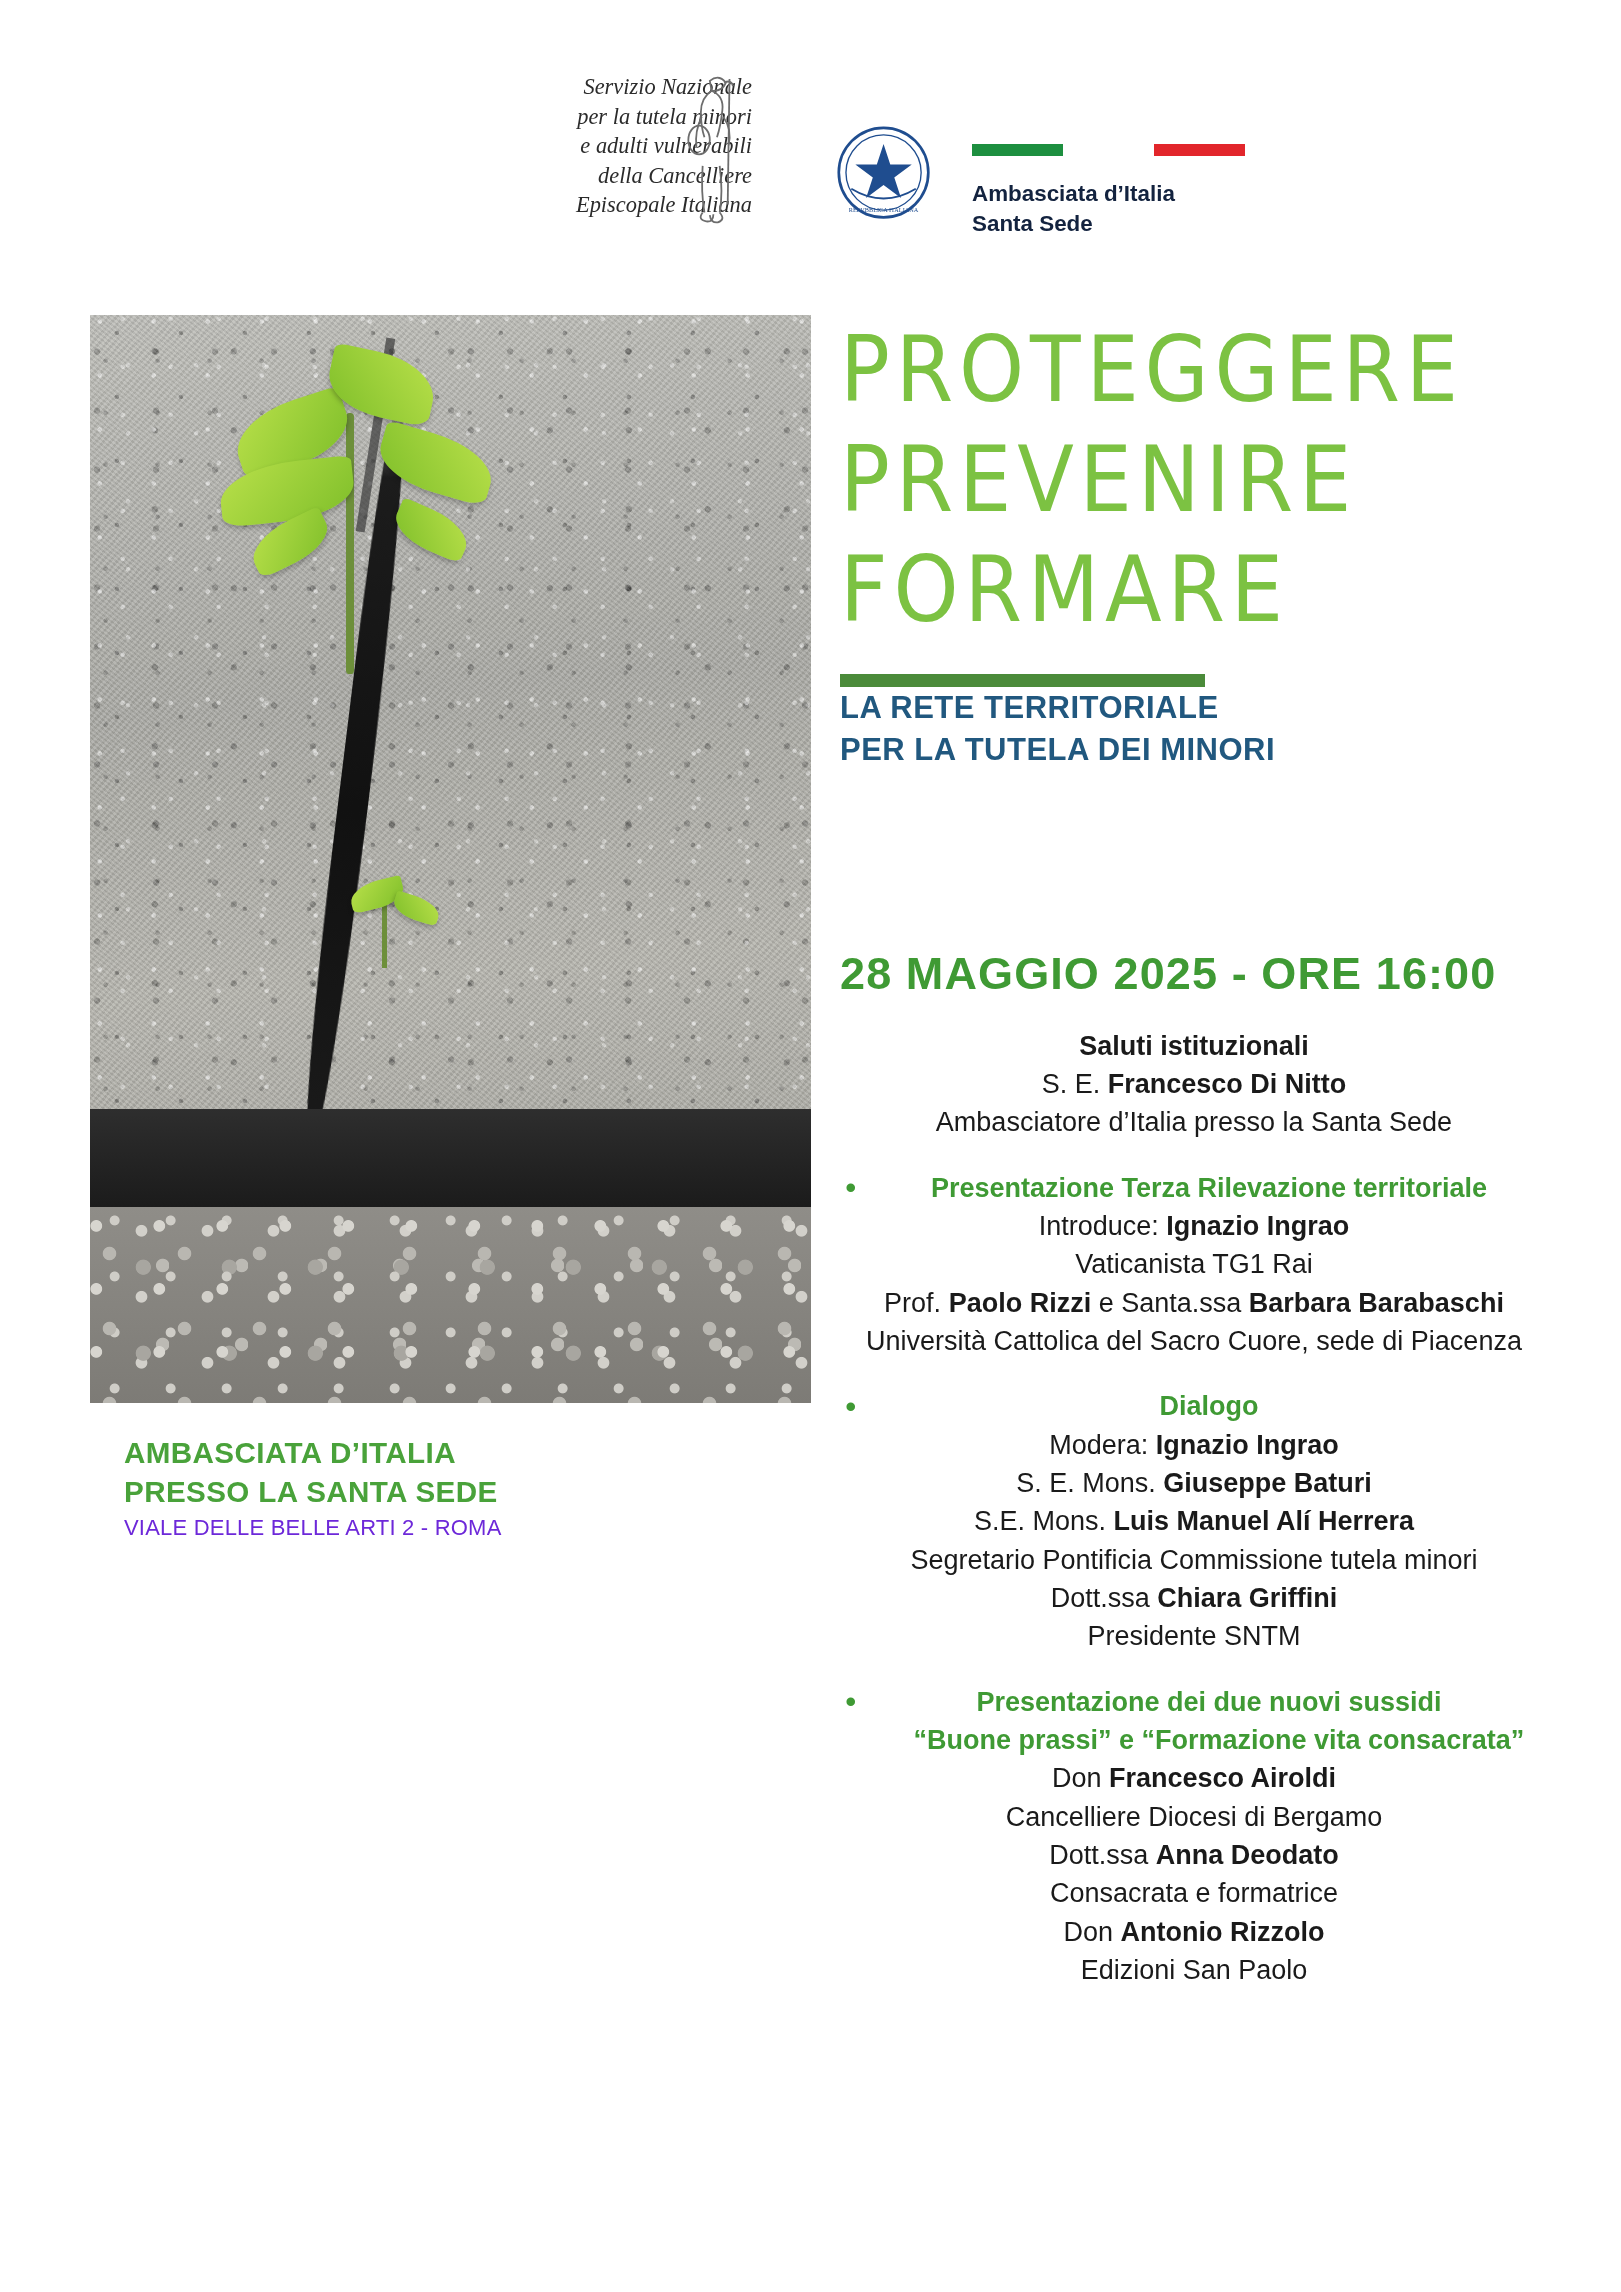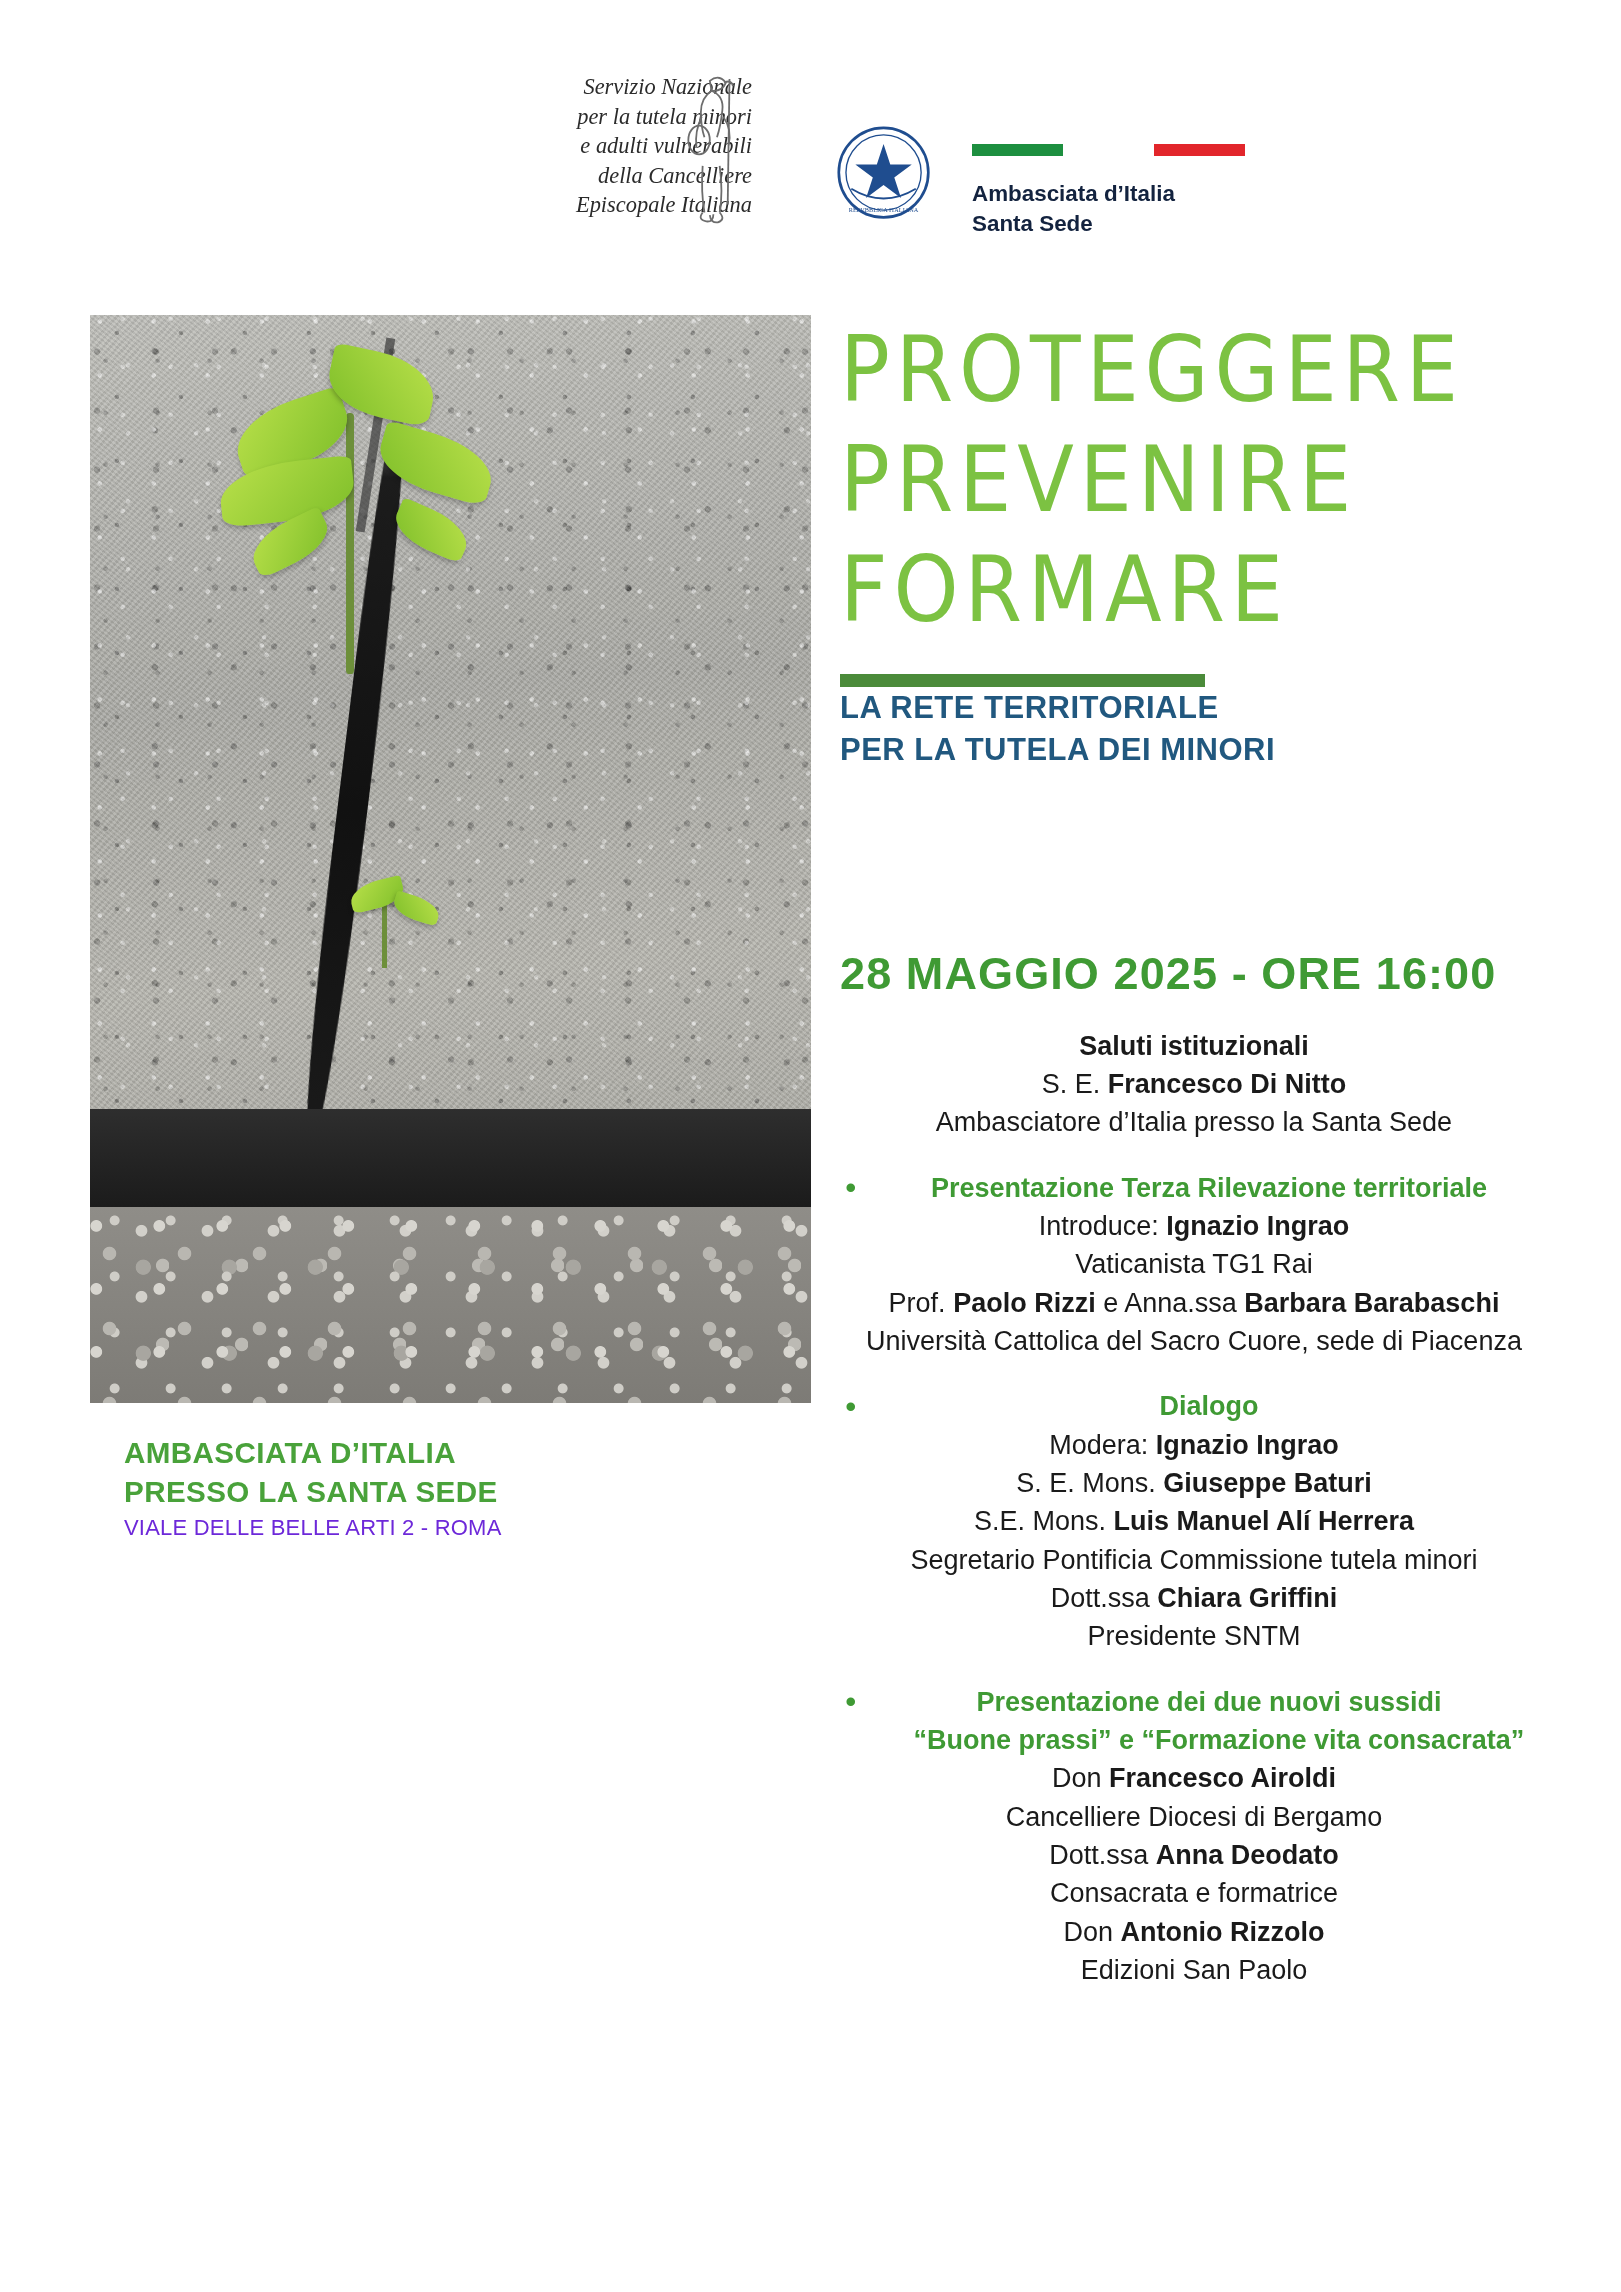--- a/index.html
+++ b/index.html
@@ -399,21 +399,21 @@
       <div class="p">Ambasciatore d’Italia presso la Santa Sede</div>
     </div>
 
     <div class="section">
       <div class="bullet-head">Presentazione Terza Rilevazione territoriale</div>
       <div class="p">
         <span>Introduce:  </span><b>Ignazio Ingrao</b>
       </div>
       <div class="p">Vaticanista TG1 Rai</div>
       <div class="p">
-        <span>Prof. </span><b>Paolo Rizzi</b><span> e Anna.ssa </span><b>Barbara Barabaschi</b>
+        <span>Prof. </span><b>Paolo Rizzi</b><span> e Santa.ssa </span><b>Barbara Barabaschi</b>
       </div>
       <div class="p">Università Cattolica del Sacro Cuore, sede di Piacenza</div>
     </div>
 
     <div class="section">
       <div class="bullet-head">Dialogo</div>
       <div class="p">
         <span>Modera: </span><b>Ignazio Ingrao</b>
       </div>
 

